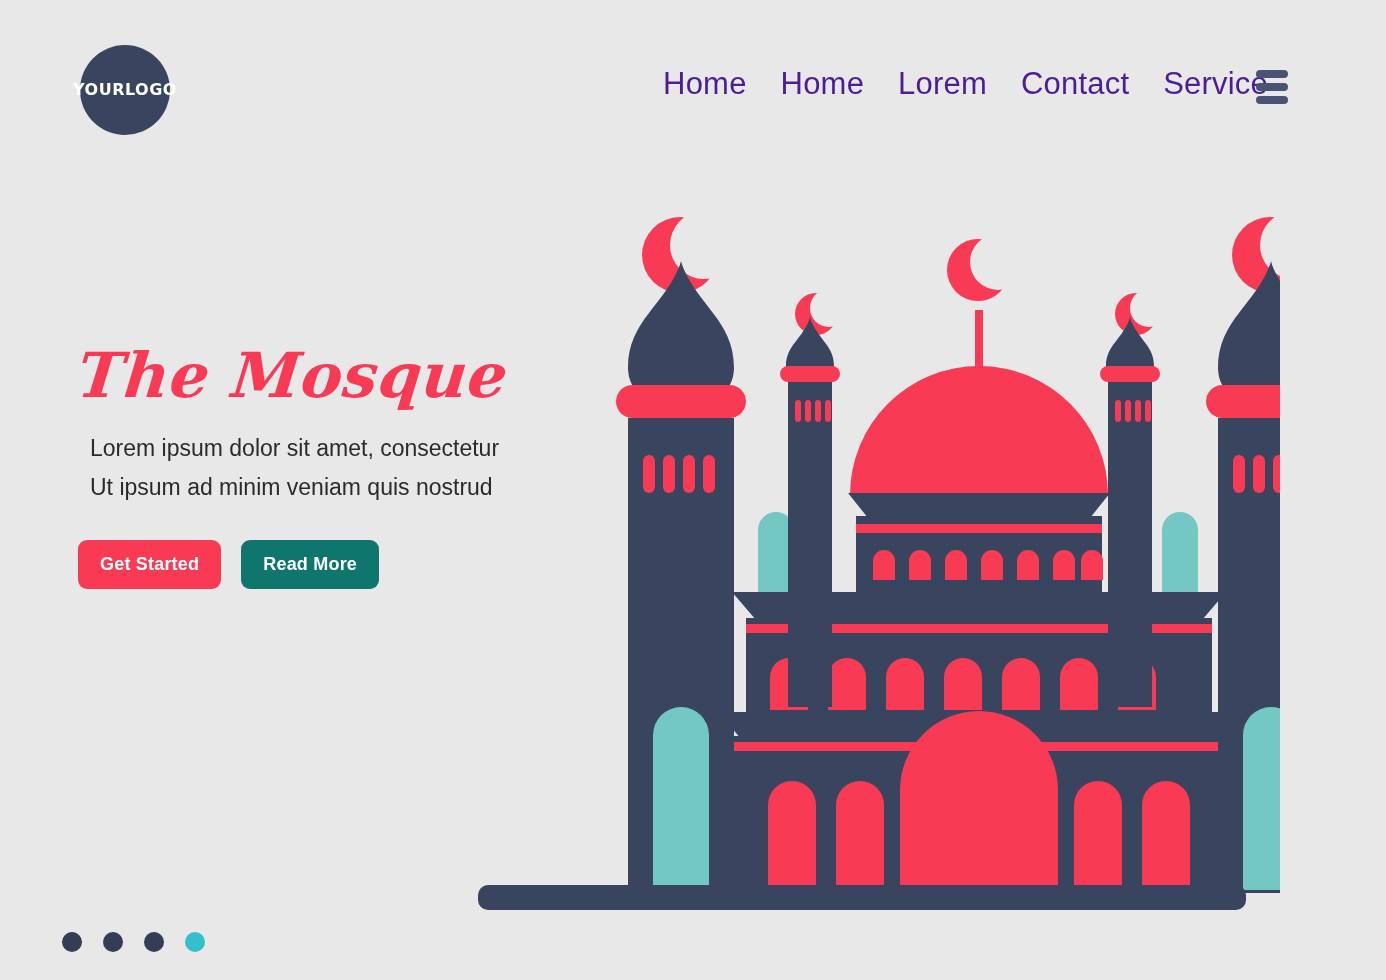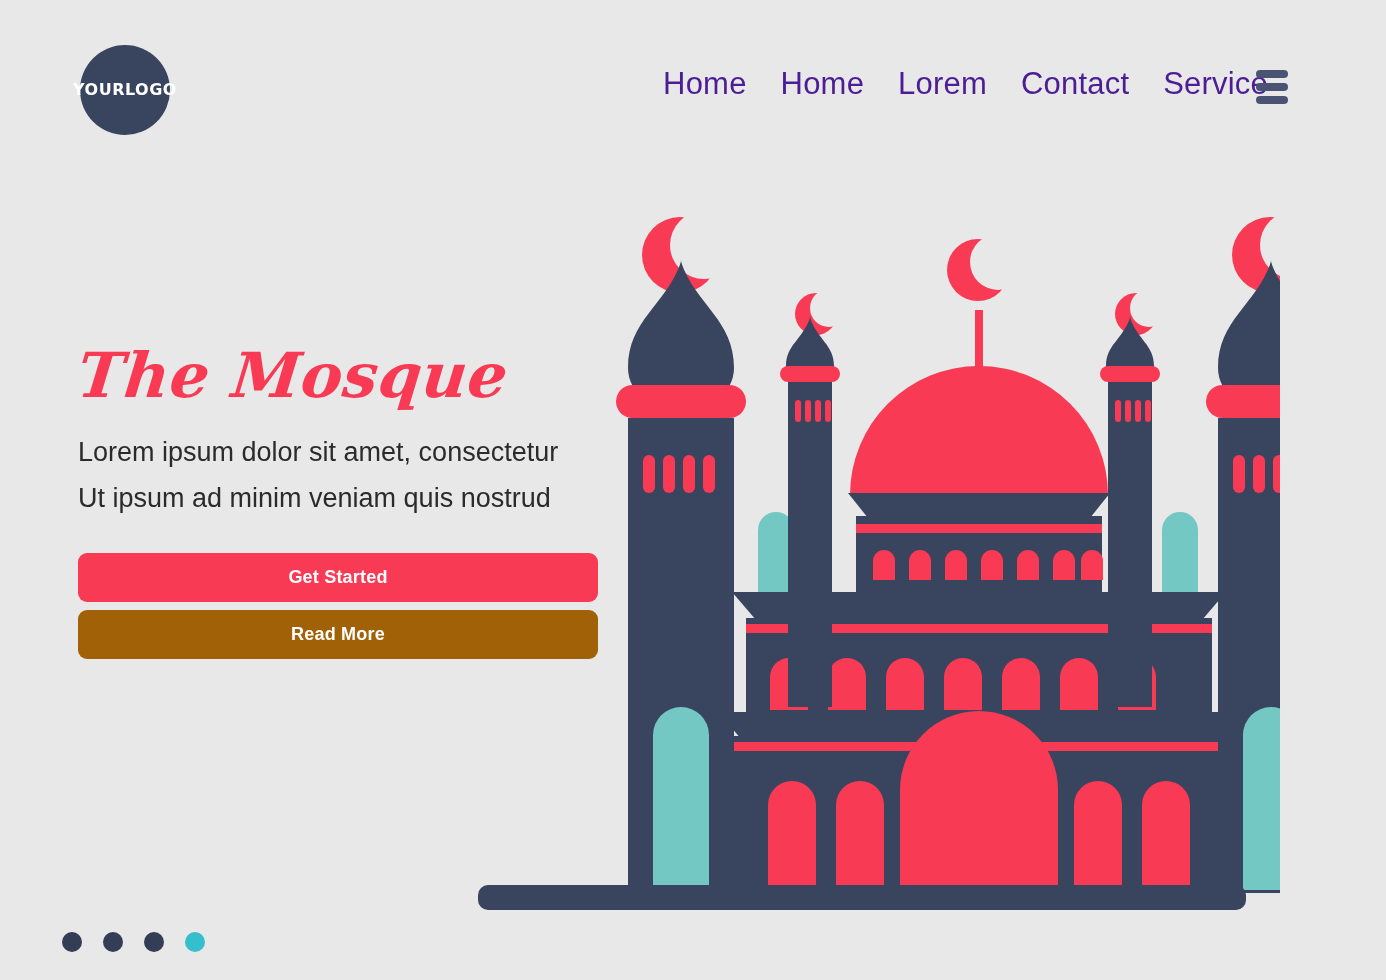--- a/index.html
+++ b/index.html
@@ -101,46 +101,45 @@
     font-style: italic;
     font-family: "DejaVu Serif", serif;
     letter-spacing: 0.5px;
     margin: 0 0 22px 0;
     line-height: 1;
     white-space: nowrap;
     transform: skewX(-6deg);
   }
   .hero-desc {
     color: #2b2b2b;
-    font-size: 27px;
+    font-size: 23px;
     line-height: 1.71;
     font-family: "Liberation Sans", sans-serif;
-    margin: 0;
+    margin: 12px;
   }
   .hero-desc div { white-space: nowrap; }
 
   .cta-row {
     margin-top: 32px;
     display: flex;
-    gap: 8px;
-    flex-direction: column;
+    gap: 20px;
   }
   .btn {
     border: none;
     border-radius: 9px;
     font-size: 18px;
     font-weight: bold;
     font-family: "Liberation Sans", sans-serif;
     padding: 14px 22px;
     cursor: pointer;
     color: #ffffff;
     letter-spacing: 0.2px;
   }
   .btn-primary { background: #F93A55; }
-  .btn-secondary { background: #a16207; }
+  .btn-secondary { background: #0f766e; }
 
   
   .dots {
     position: absolute;
     left: 62px;
     top: 932px;
     display: flex;
     gap: 21px;
   }
   .dot {

